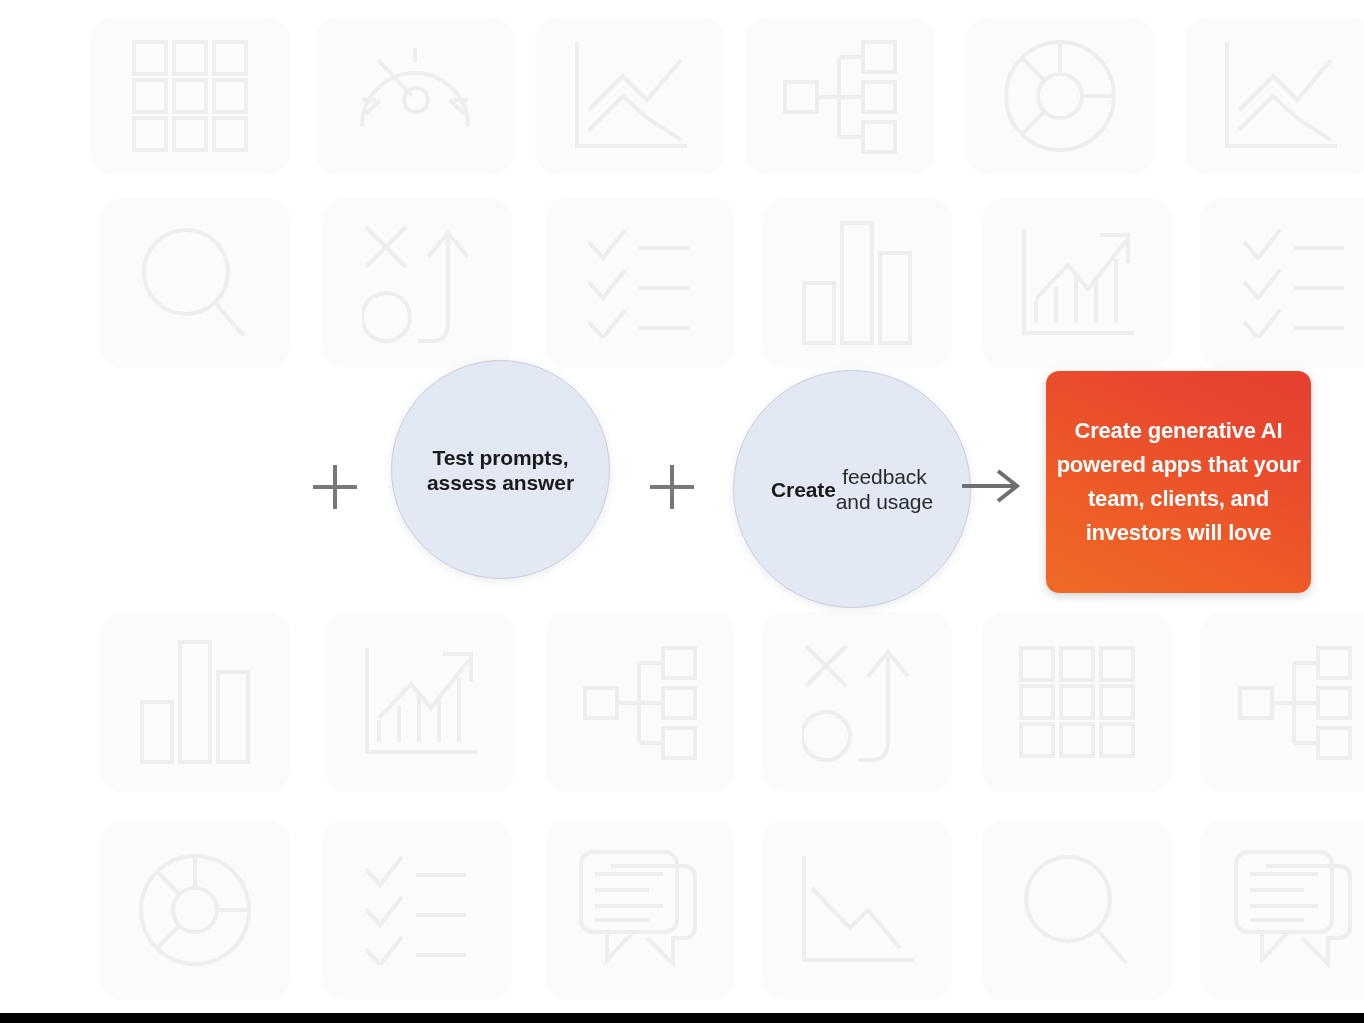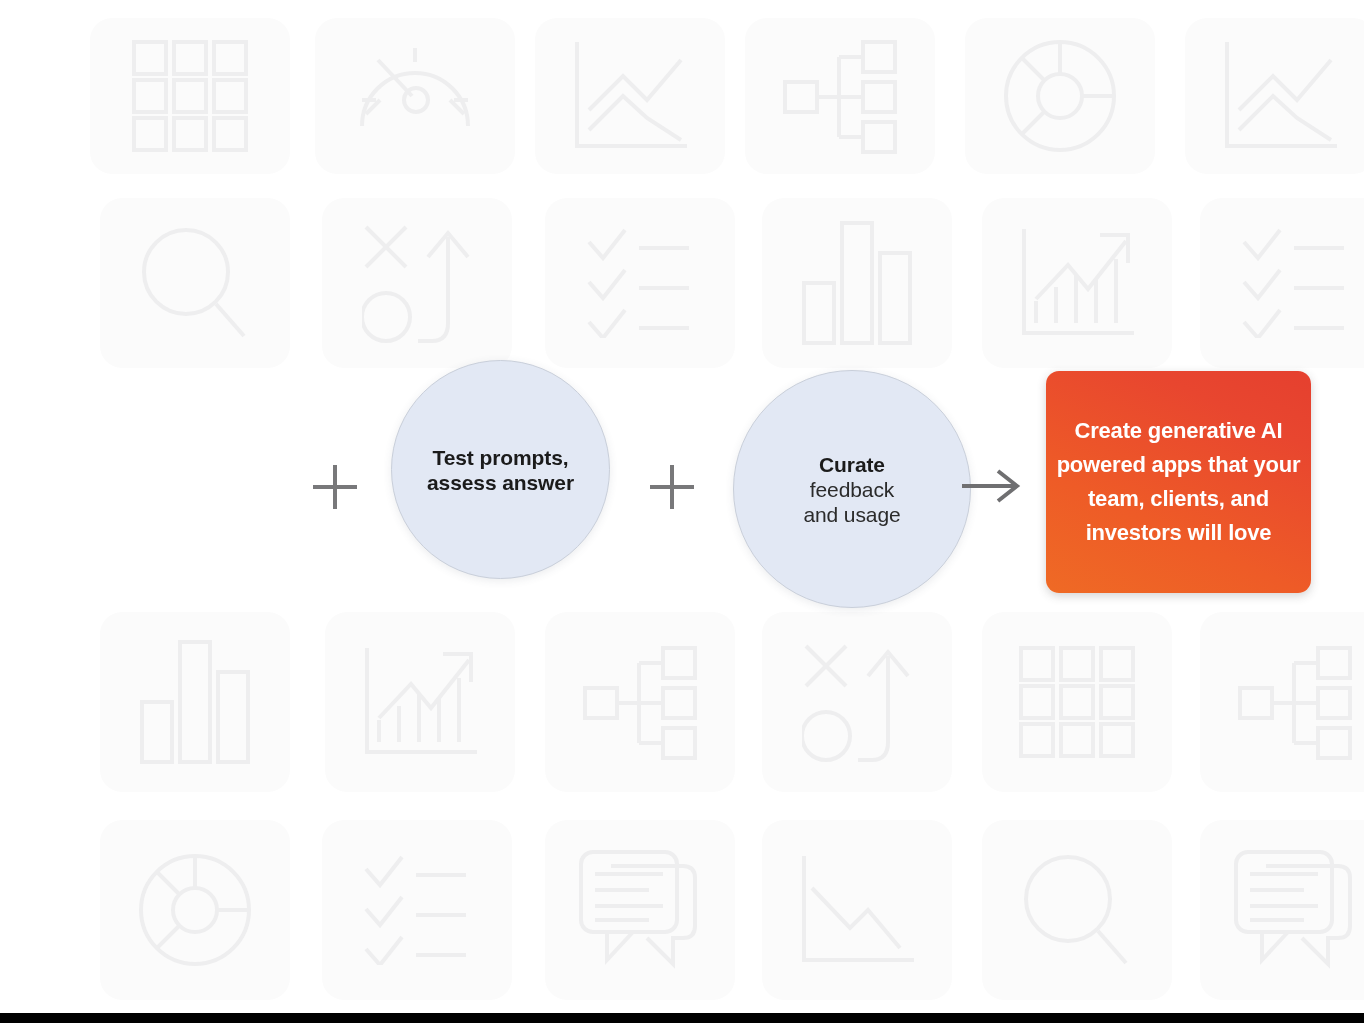--- a/index.html
+++ b/index.html
@@ -59,21 +59,21 @@
     align-items: center;
   }
 
   .node-circle {
     position: absolute;
     border-radius: 50%;
     background: #e2e8f4;
     border: 1px solid #c9cfda;
     box-shadow: 0 2px 9px rgba(60,70,90,0.10);
     display: flex;
-    flex-direction: column;
+    flex-direction: row;
     align-items: center;
     justify-content: center;
     text-align: center;
     box-sizing: border-box;
   }
   .node-circle .title {
     font-weight: bold;
     color: #1b1b1b;
     font-size: 21px;
     line-height: 25px;
@@ -432,21 +432,21 @@
 
     <div class="plus-connector" id="plus-1"></div>
 
     <div class="node-circle" id="circle-2">
       <div class="title">Test prompts,<br>assess answer</div>
     </div>
 
     <div class="plus-connector" id="plus-2"></div>
 
     <div class="node-circle" id="circle-3">
-      <div class="title">Curate</div>
+      <div class="title">Create</div>
       <div class="sub">feedback<br>and usage</div>
     </div>
 
     <svg id="arrow-connector" viewBox="0 0 62 40">
       <line x1="0" y1="20" x2="52" y2="20" stroke="#6f6f71" stroke-width="4"></line>
       <polyline points="36,5 55,20 36,35" fill="none" stroke="#6f6f71" stroke-width="4" stroke-linejoin="miter"></polyline>
     </svg>
 
     <div id="result-box">
       <div class="result-text">Create generative AI powered apps that your team, clients, and investors will love</div>

